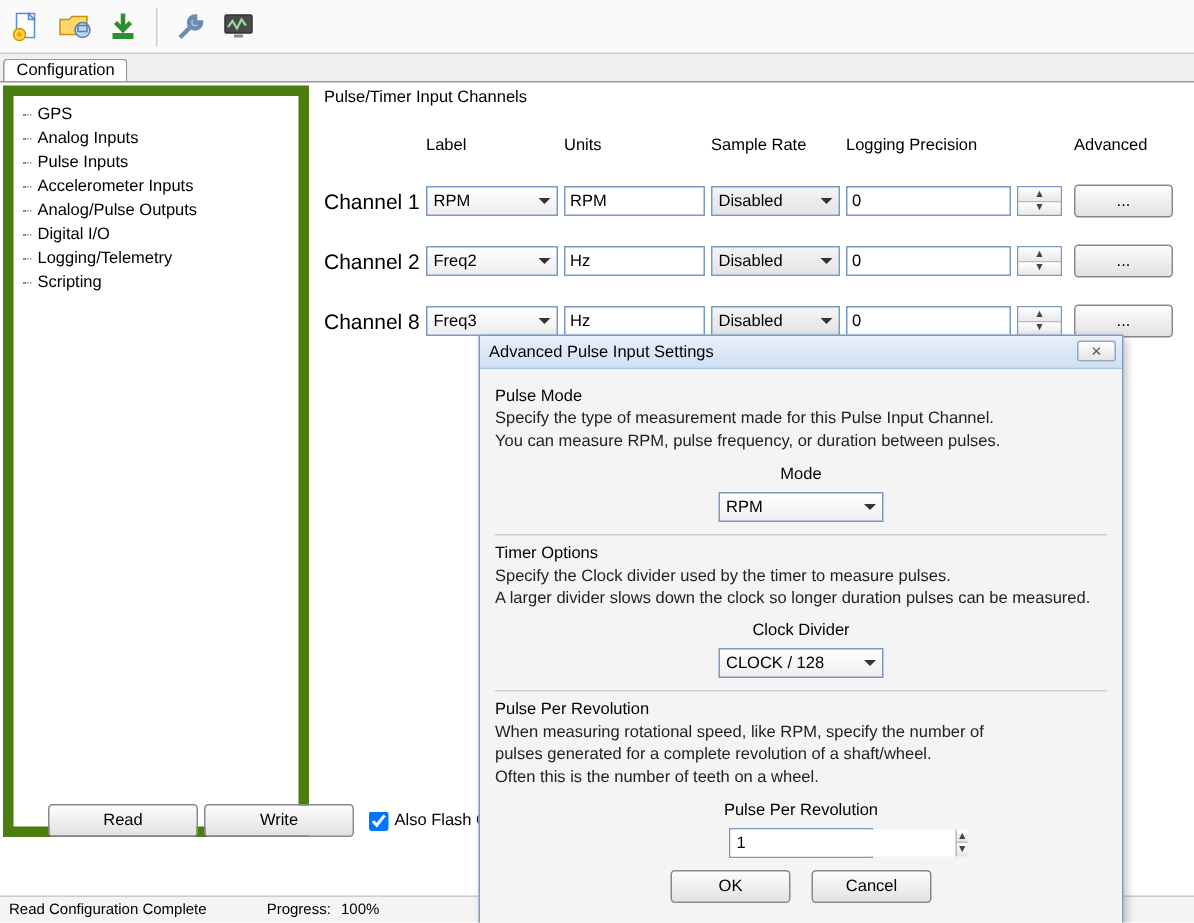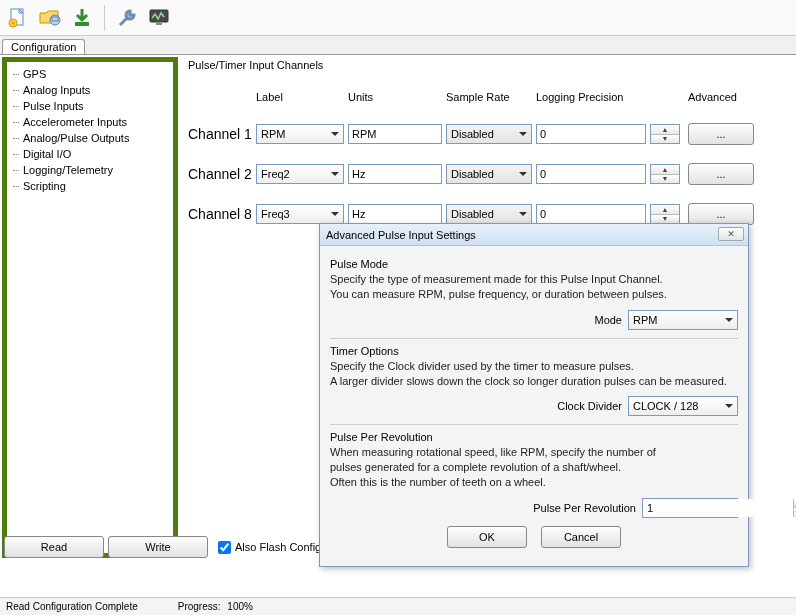--- a/index.html
+++ b/index.html
@@ -3,21 +3,21 @@
 <meta charset="utf-8">
 <style>
 * { box-sizing: border-box; margin: 0; padding: 0; }
 body { font-family: Tahoma, Arial, sans-serif; font-size: 11px; color: #000; background: #fff; width: 796px; height: 615px; overflow: hidden; position: relative; }
 .toolbar { height: 36px; border-bottom: 1px solid #ccc; display: flex; align-items: center; padding: 2px 4px; gap: 4px; background: #fafafa; }
 .toolbar-icon { width: 28px; height: 28px; display: flex; align-items: center; justify-content: center; cursor: pointer; border-radius: 2px; }
 .toolbar-sep { width: 1px; height: 26px; background: #ccc; margin: 0 4px; }
 .tab-bar { height: 18px; display: flex; align-items: flex-end; padding-left: 2px; background: #f0f0f0; }
 .tab { border: 1px solid #999; border-bottom: none; padding: 1px 8px; background: #fff; font-size: 11px; cursor: pointer; border-radius: 3px 3px 0 0; }
 .main { display: flex; height: 506px; border-top: 1px solid #999; }
-.sidebar { width: 176px; border: 5px solid #4d7c0f; margin: 2px; background: #fff; padding: 4px 2px; }
+.sidebar { width: 204px; border: 7px solid #4d7c0f; margin: 2px; background: #fff; padding: 4px 2px; }
 .tree-item { padding: 2px 4px 2px 14px; cursor: pointer; white-space: nowrap; position: relative; }
 .tree-item::before { content: ""; position: absolute; left: 4px; top: 50%; width: 6px; border-top: 1px dotted #888; }
 .content { flex: 1; padding: 4px 8px; position: relative; }
 .section-title { font-size: 11px; margin-bottom: 20px; }
 .ch-grid { display: grid; grid-template-columns: 64px 88px 94px 86px 110px 34px 66px; gap: 18px 4px; align-items: center; }
 .ch-grid .hdr { font-size: 11px; padding-bottom: 2px; }
 .ch-grid .rowlabel { font-size: 14px; }
 input[type=text].field { width: 100%; height: 20px; border: 1px solid #7a9ac0; padding: 1px 3px; font-size: 11px; }
 .combo { position: relative; width: 100%; height: 20px; border: 1px solid #7a9ac0; background: linear-gradient(#fff,#eee); display: flex; align-items: center; padding: 0 16px 0 4px; font-size: 11px; cursor: pointer; }
 .combo::after { content: ""; position: absolute; right: 4px; top: 50%; margin-top: -2px; border: 4px solid transparent; border-top-color: #333; }
@@ -31,21 +31,21 @@
 .checkbox-row { display: flex; align-items: center; gap: 4px; margin-left: 6px; }
 .statusbar { position: absolute; bottom: 0; left: 0; right: 0; height: 18px; border-top: 1px solid #ccc; background: #f4f4f4; display: flex; align-items: center; padding: 0 6px; font-size: 10px; }
 .statusbar .cell { margin-right: 40px; }
 .dialog { position: absolute; left: 319px; top: 223px; width: 430px; background: #f4f4f4; border: 1px solid #7a9ac0; box-shadow: 2px 2px 6px rgba(0,0,0,0.25); }
 .dialog-title { height: 22px; background: linear-gradient(#e8f0fb,#cfe0f4); border-bottom: 1px solid #b0c4de; display: flex; align-items: center; padding: 0 6px; font-size: 11px; position: relative; }
 .dialog-close { position: absolute; right: 4px; top: 3px; width: 26px; height: 14px; border: 1px solid #9aa; border-radius: 2px; background: linear-gradient(#fff,#e4e4e4); display: flex; align-items: center; justify-content: center; cursor: pointer; font-size: 9px; color: #555; }
 .dialog-body { padding: 6px 10px 8px 10px; }
 .dlg-group-title { font-size: 11px; margin: 6px 0 2px 0; }
 .dlg-desc { font-size: 11px; color: #222; line-height: 1.35; }
 .dlg-sep { border-top: 1px solid #ccc; margin: 8px 0 4px 0; }
-.dlg-row { display: flex; align-items: center; justify-content: flex-end; gap: 6px; margin-top: 8px; }
+.dlg-row { display: flex; align-items: center; justify-content: flex-end; gap: 6px; margin-top: 8px; flex-direction: column; }
 .dlg-row label { font-size: 11px; }
 .dlg-row .combo { width: 110px; }
 .dlg-row .numbox { width: 96px; height: 20px; border: 1px solid #7a9ac0; display: flex; }
 .dlg-row .numbox input { flex: 1; border: none; padding: 0 4px; font-size: 11px; }
 .dlg-row .numbox .sp { width: 16px; display: flex; flex-direction: column; border-left: 1px solid #bbb; }
 .dlg-row .numbox .sp div { flex: 1; background: linear-gradient(#fff,#e6e6e6); display:flex; align-items:center; justify-content:center; font-size:7px; color:#444; cursor:pointer; }
 .dlg-row .numbox .sp div:first-child { border-bottom: 1px solid #bbb; }
 .dlg-buttons { display: flex; justify-content: center; gap: 14px; padding: 8px 0 10px 0; }
 .dlg-buttons .btn { width: 80px; }
 </style>

